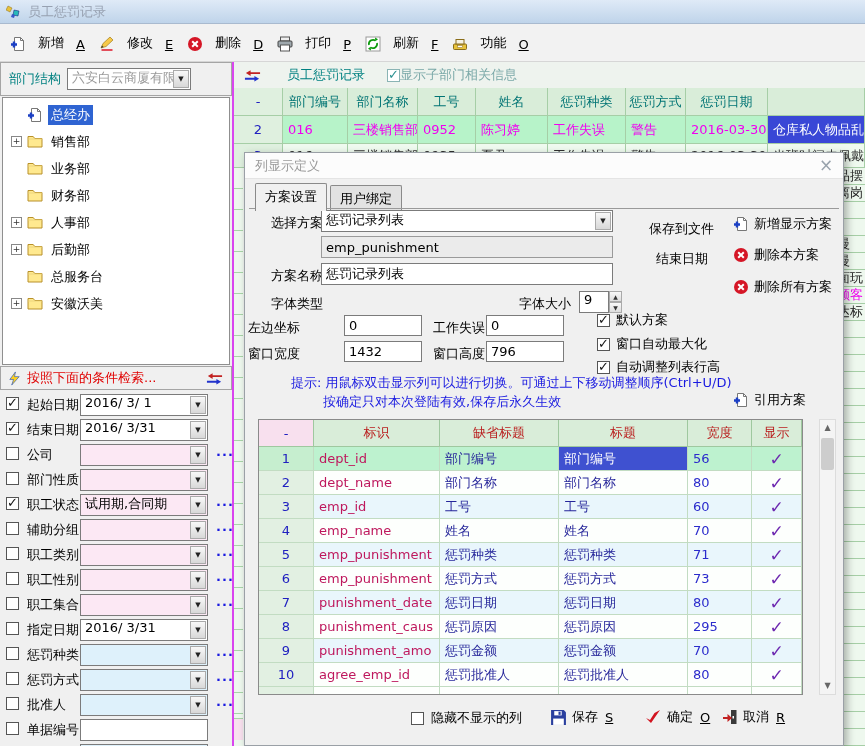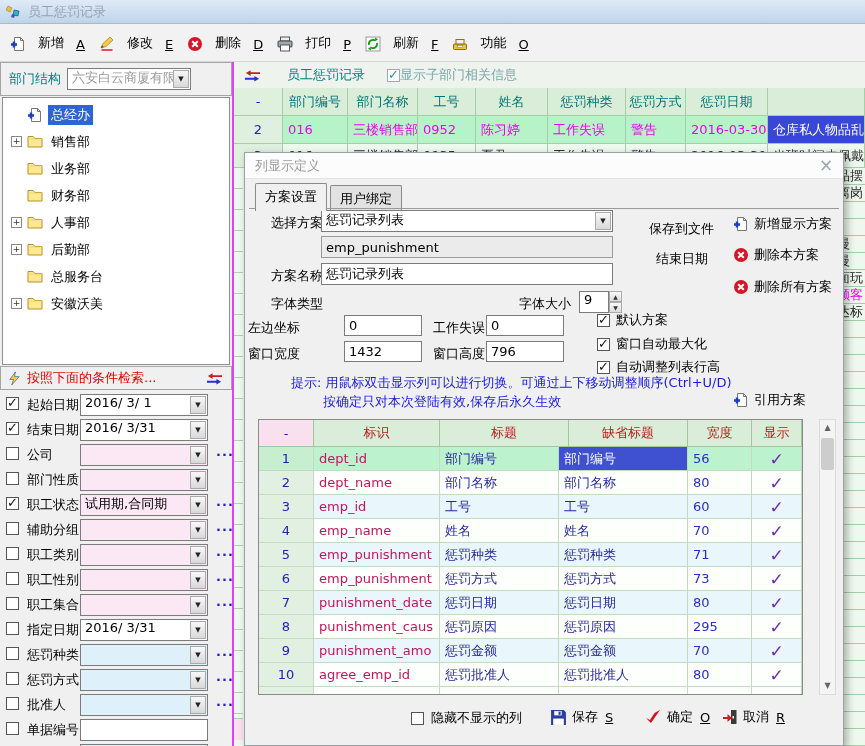--- a/index.html
+++ b/index.html
@@ -659,22 +659,22 @@
             <path d="M1 8.5h6M4 5.5v6" stroke="#1b3fc4" stroke-width="2.4"></path>
           </svg>
         </span>
       <span>引用方案</span>
     </span>
 
     <div class="grid">
         <div class="g-row head">
           <span class="g-cell g-num">-</span>
           <span class="g-cell g-id">标识</span>
+          <span class="g-cell g-def">缺省标题</span>
           <span class="g-cell g-title">标题</span>
-          <span class="g-cell g-def">缺省标题</span>
           <span class="g-cell g-w">宽度</span>
           <span class="g-cell g-show">显示</span>
         </div>
         <div class="g-row gsel">
     <span class="g-cell g-num">1</span>
     <span class="g-cell g-id">dept_id</span>
     <span class="g-cell g-def">部门编号</span>
     <span class="g-cell g-title selcell">部门编号</span>
     <span class="g-cell g-w">56</span>
     <span class="g-cell g-show">

